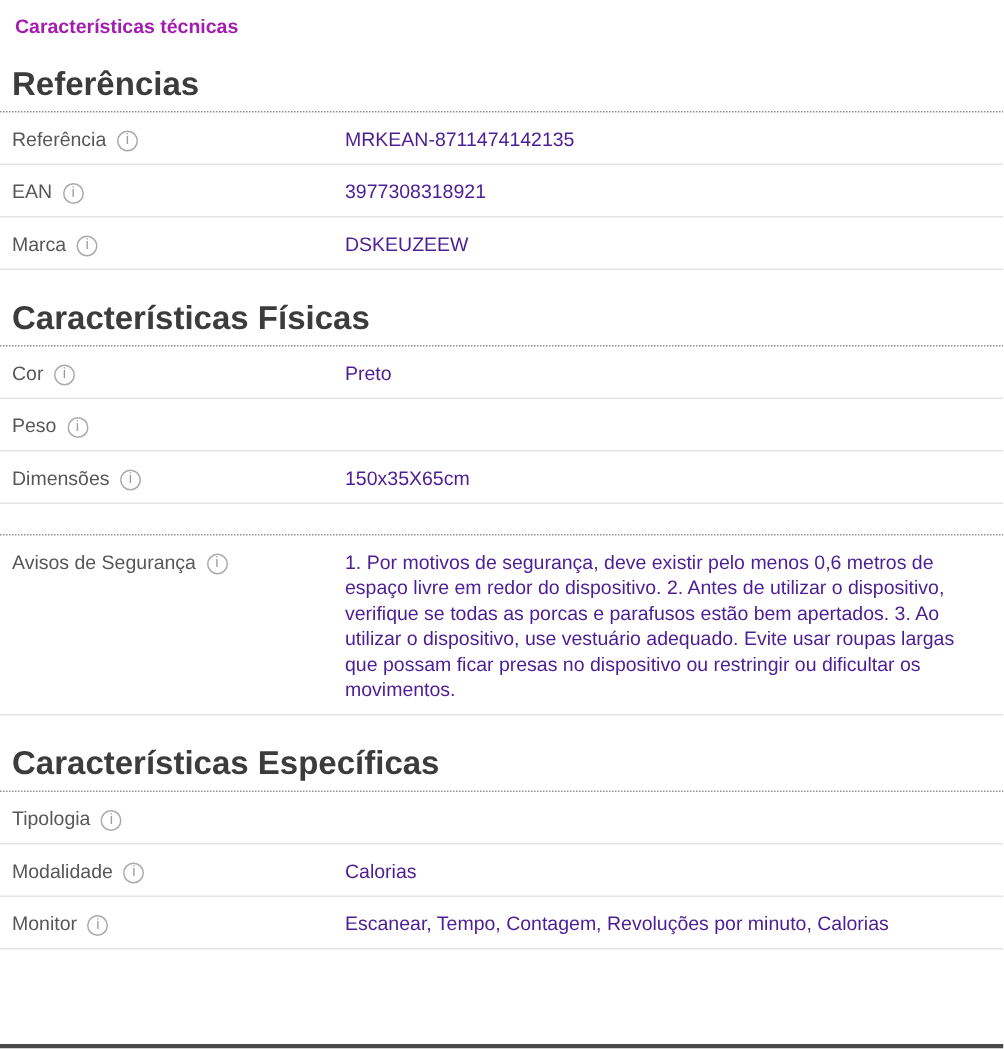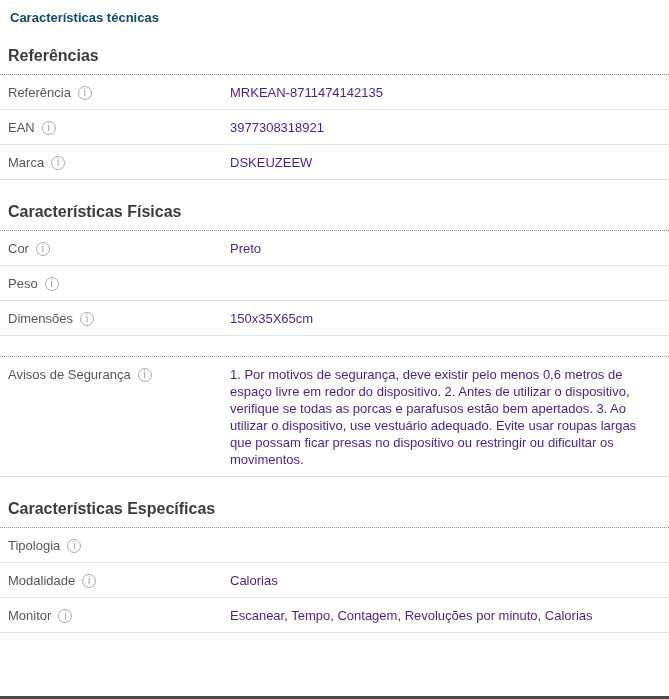--- a/index.html
+++ b/index.html
@@ -8,28 +8,28 @@
     width: 669px;
     height: 699px;
     overflow: hidden;
     position: relative;
     font-family: "Liberation Sans", "DejaVu Sans", sans-serif;
     color: #454545;
   }
   .page-title {
     font-size: 13px;
     font-weight: bold;
-    color: #0c4a6e;
+    color: #a21caf;
     padding: 10px 8px 0 10px;
     line-height: 15px;
   }
   .spec-section { margin-top: 20px; }
   .spec-section.first { margin-top: 19px; }
   .section-heading {
-    font-size: 16px;
+    font-size: 22px;
     font-weight: 600;
     color: #3c3c3c;
     padding: 0 8px;
     line-height: 23px;
   }
   .dotted-divider {
     border-top: 1px dotted #8f8f8f;
     margin-top: 7px;
     height: 0;
   }
@@ -37,21 +37,21 @@
     display: flex;
     align-items: flex-start;
     padding: 9px 28px 8px 8px;
     border-bottom: 1px solid #e4e4e4;
     font-size: 13px;
     line-height: 17px;
   }
   .row-label-wrap {
     flex: 0 0 222px;
     display: flex;
-    align-items: center;
+    align-items: flex-end;
     gap: 7px;
     color: #575757;
   }
   .row-value {
     flex: 1;
     color: #4c1d95;
   }
   .info-icon {
     width: 14px;
     height: 14px;

